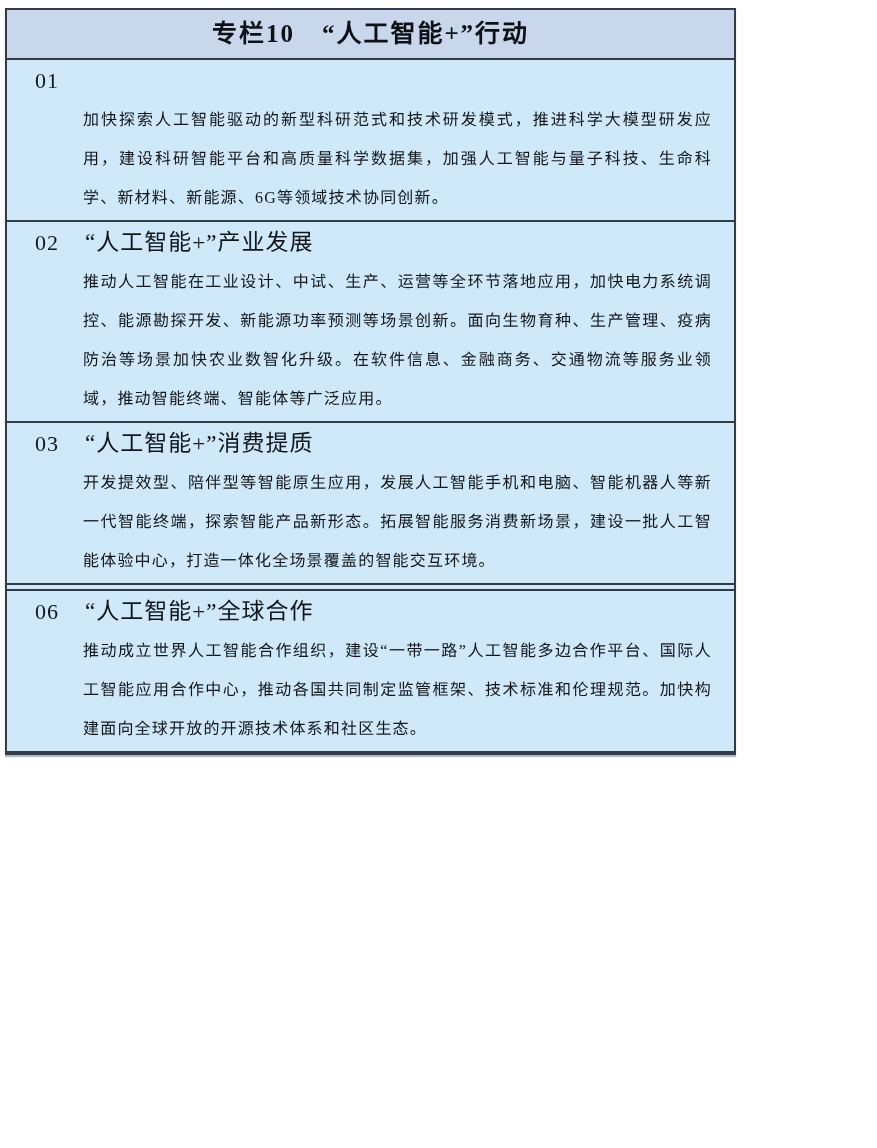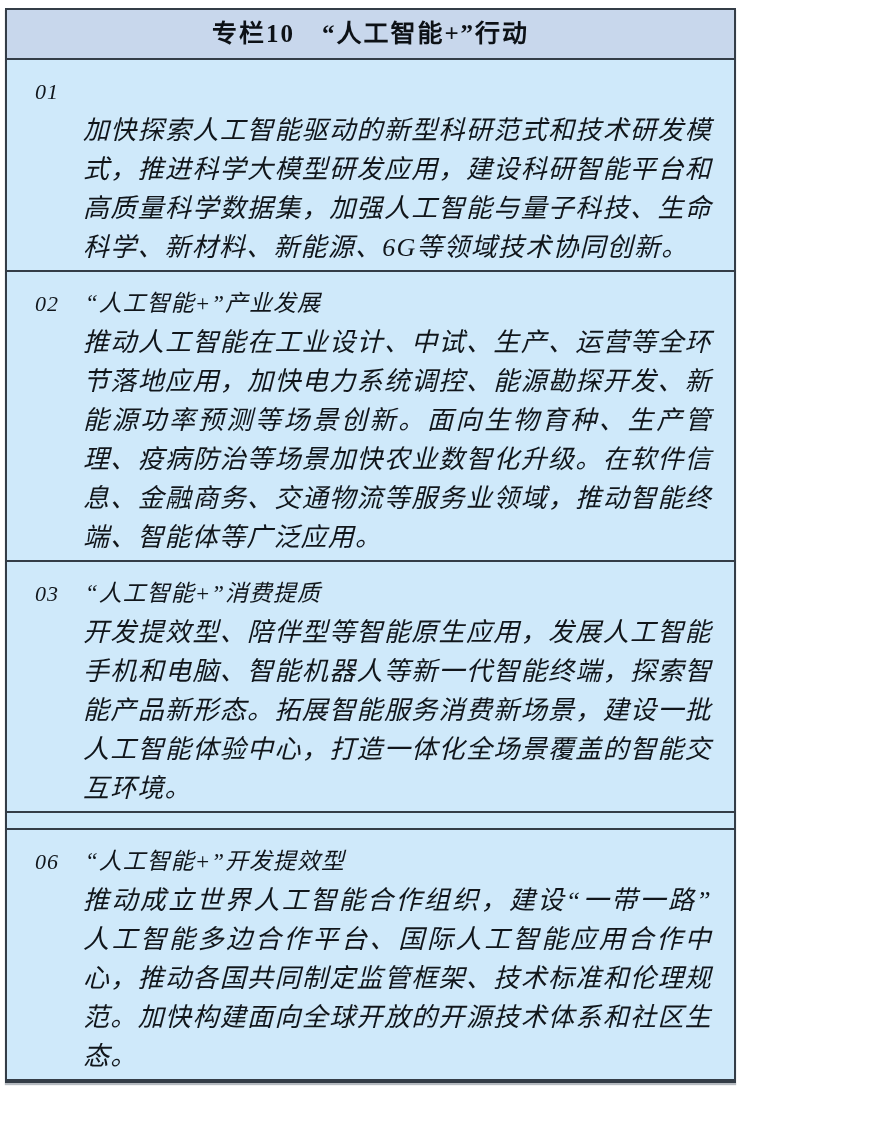--- a/index.html
+++ b/index.html
@@ -34,41 +34,40 @@
     line-height:48px;
     text-align:center;
     font-size:25px;
     font-weight:700;
     letter-spacing:2px;
     color:#0d1116;
   }
   .row{
     background:var(--section-bg);
     border-top:2px solid var(--frame);
-    padding:12px 22px 3px 28px;
-    font-style:italic;
+    padding:1px 22px 3px 28px;
   }
   .sec-title{
     display:flex;
     align-items:baseline;
     line-height:39px;
     font-size:23px;
     white-space:nowrap;
   }
   .num{
     flex:0 0 50px;
     font-size:22px;
     letter-spacing:1px;
   }
   .ttl{
     letter-spacing:1px;
   }
   .sec-body{
     margin-left:48px;
-    font-size:26px;
+    font-size:16px;
     line-height:39px;
     letter-spacing:1.2px;
     text-align:justify;
     text-justify:inter-ideograph;
   }
 </style>
 </head>
 <body>
 
 <div class="page">
@@ -99,19 +98,19 @@
       <p class="sec-body">开发提效型、陪伴型等智能原生应用，发展人工智能手机和电脑、智能机器人等新一代智能终端，探索智能产品新形态。拓展智能服务消费新场景，建设一批人工智能体验中心，打造一体化全场景覆盖的智能交互环境。</p>
     </section>
 
     <section class="row">
     </section>
 
 
     <section class="row">
       <div class="sec-title">
         <span class="num">06</span>
-        <span class="ttl">“人工智能+”开发提效型</span>
+        <span class="ttl">“人工智能+”全球合作</span>
       </div>
       <p class="sec-body">推动成立世界人工智能合作组织，建设“一带一路”人工智能多边合作平台、国际人工智能应用合作中心，推动各国共同制定监管框架、技术标准和伦理规范。加快构建面向全球开放的开源技术体系和社区生态。</p>
     </section>
 
   </div>
 </div>
 
 </body></html>

